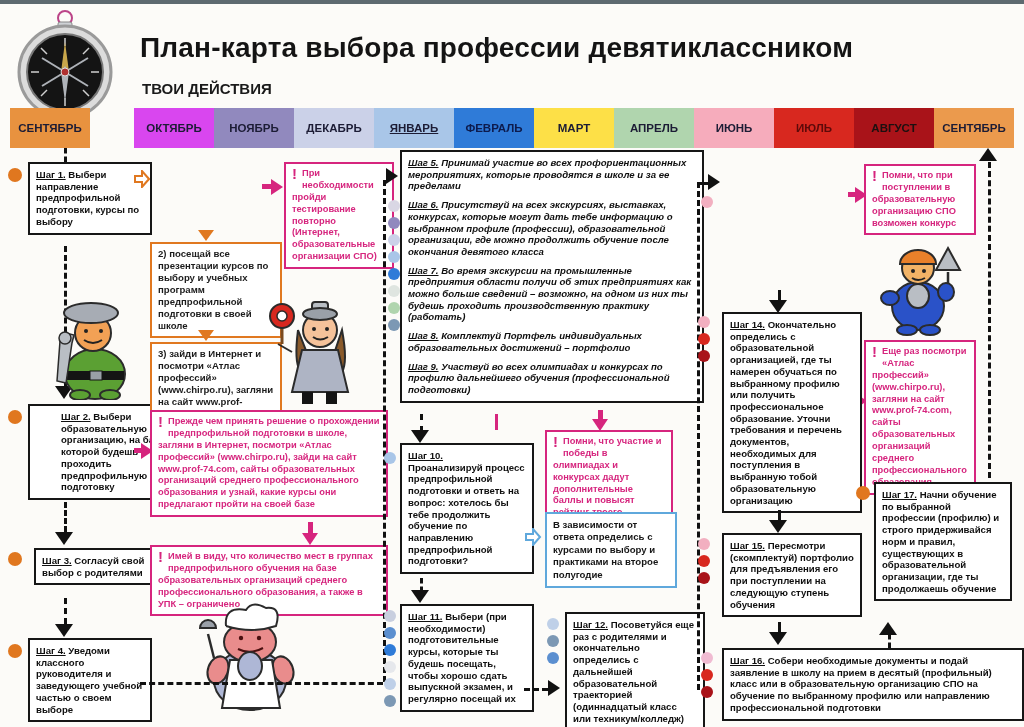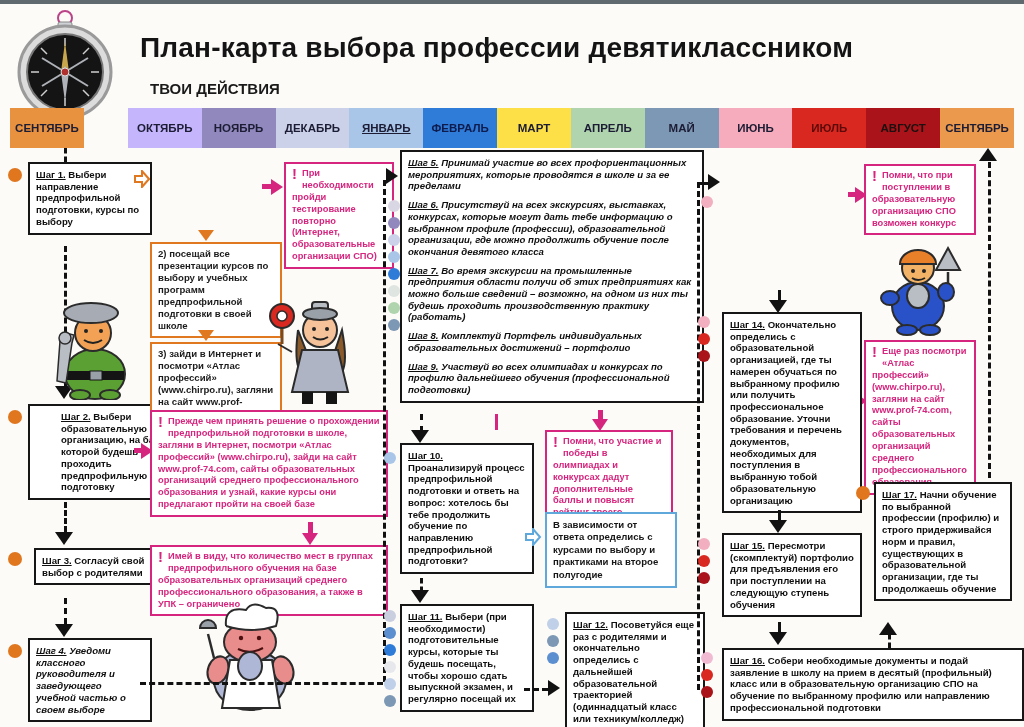--- a/index.html
+++ b/index.html
@@ -57,32 +57,31 @@
           <line x1="39" y1="82" x2="33" y2="88"></line>
       </g>
       <polygon points="57,34 61,64 57,70 53,64" fill="#c8a64b"></polygon>
       <polygon points="57,94 61,64 57,58 53,64" fill="#b0b4ba"></polygon>
       <line x1="34" y1="50" x2="80" y2="78" stroke="#aeb2b8" stroke-width="2"></line>
       <line x1="80" y1="50" x2="34" y2="78" stroke="#aeb2b8" stroke-width="2"></line>
       <circle cx="57" cy="64" r="4" fill="#b03030" stroke="#ddd"></circle>
     </svg>
   </div>
   <div class="title" style="left:140px;top:32px;">План-карта выбора профессии девятиклассником</div>
-  <div class="subtitle" style="left:150px;top:80px;">ТВОИ ДЕЙСТВИЯ</div>
+  <div class="subtitle" style="left:142px;top:80px;">ТВОИ ДЕЙСТВИЯ</div>
 
   <div class="monthbar">
     <div class="month" style="background-color: rgb(232, 146, 63); color: rgb(28, 28, 53);">СЕНТЯБРЬ</div>
-    <div class="month" style="background-color: #c4b5fd; color: rgb(28, 28, 53); margin-left: 44px;">ОКТЯБРЬ</div>
+    <div class="month" style="background-color: #d946ef; color: rgb(28, 28, 53); margin-left: 44px;">ОКТЯБРЬ</div>
     <div class="month" style="background-color: rgb(145, 137, 190); color: rgb(28, 28, 53);">НОЯБРЬ</div>
     <div class="month" style="background-color: rgb(203, 209, 232); color: rgb(28, 28, 53);">ДЕКАБРЬ</div>
     <div class="month" style="background-color: rgb(169, 198, 232); color: rgb(28, 28, 53); text-decoration: underline;">ЯНВАРЬ</div>
     <div class="month" style="background-color: rgb(47, 123, 216); color: rgb(13, 27, 77);">ФЕВРАЛЬ</div>
     <div class="month" style="background-color: #fde047; color: rgb(28, 28, 53);">МАРТ</div>
     <div class="month" style="background-color: rgb(176, 213, 174); color: rgb(28, 28, 53);">АПРЕЛЬ</div>
-    <div class="month" style="background-color: rgb(124, 152, 180); color: rgb(28, 28, 53);">МАЙ</div>
     <div class="month" style="background-color: rgb(246, 172, 188); color: rgb(28, 28, 53);">ИЮНЬ</div>
     <div class="month" style="background-color: rgb(216, 40, 31); color: rgb(93, 10, 10);">ИЮЛЬ</div>
     <div class="month" style="background-color: rgb(169, 19, 25); color: rgb(28, 16, 16);">АВГУСТ</div>
     <div class="month" style="background-color: rgb(235, 154, 77); color: rgb(28, 28, 53);">СЕНТЯБРЬ</div>
   </div>
 
   <div class="dv" style="left:64px;top:148px;height:14px;"></div>
   <div class="odot" style="left:8px;top:168px;"></div>
   <div class="box" style="left:28px;top:162px;width:108px;">
     <p><span class="slabel">Шаг 1.</span> <span>Выбери направление предпрофильной подготовки, курсы по выбору</span></p>
@@ -117,21 +116,21 @@
   <div class="tdown" style="left:55px;top:532px;"></div>
 
   <div class="odot" style="left:8px;top:552px;"></div>
   <div class="box" style="left:34px;top:548px;width:108px;">
     <p><span class="slabel">Шаг 3.</span> <span>Согласуй свой выбор с родителями</span></p>
   </div>
   <div class="dv" style="left:64px;top:598px;height:26px;"></div>
   <div class="tdown" style="left:55px;top:624px;"></div>
 
   <div class="odot" style="left:8px;top:644px;"></div>
-  <div class="box" style="left:28px;top:638px;width:108px;font-style:italic;">
+  <div class="box" style="left:28px;top:638px;width:108px;">
     <p><span class="slabel">Шаг 4.</span> <span>Уведоми классного руководителя и заведующего учебной частью о своем выборе</span></p>
   </div>
 
   <div class="abs" style="left:134px;top:170px;">
     <svg width="16" height="18" viewBox="0 0 16 18">
         <polygon points="1,6 8,6 8,1 15,9 8,17 8,12 1,12" fill="#fff" stroke="#e07820" stroke-width="2"></polygon>
       </svg>
   </div>
   <div class="ph" style="left:262px;top:184px;width:10px;"></div>
   <div class="ptri-r" style="left:271px;top:179px;"></div>

